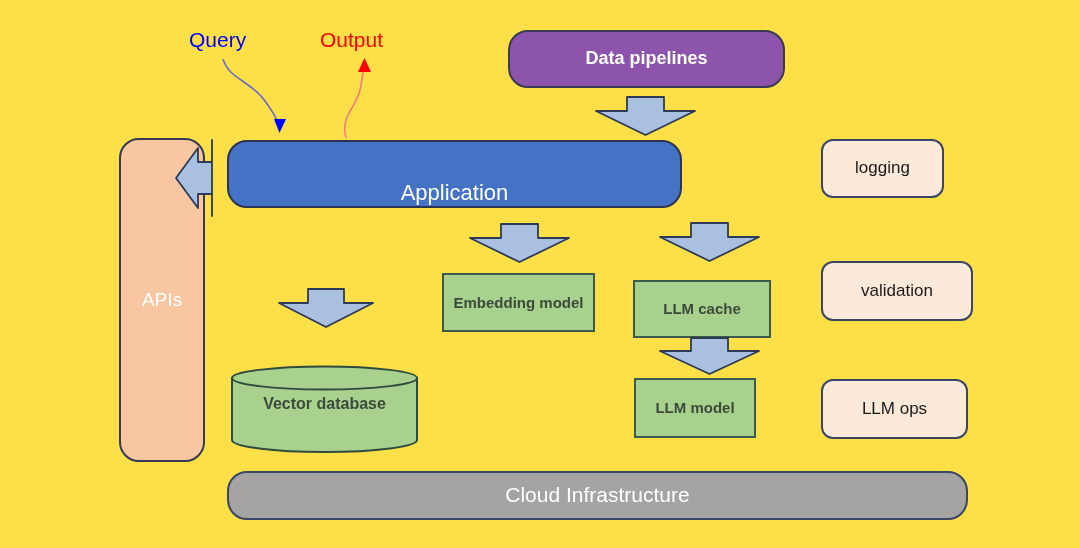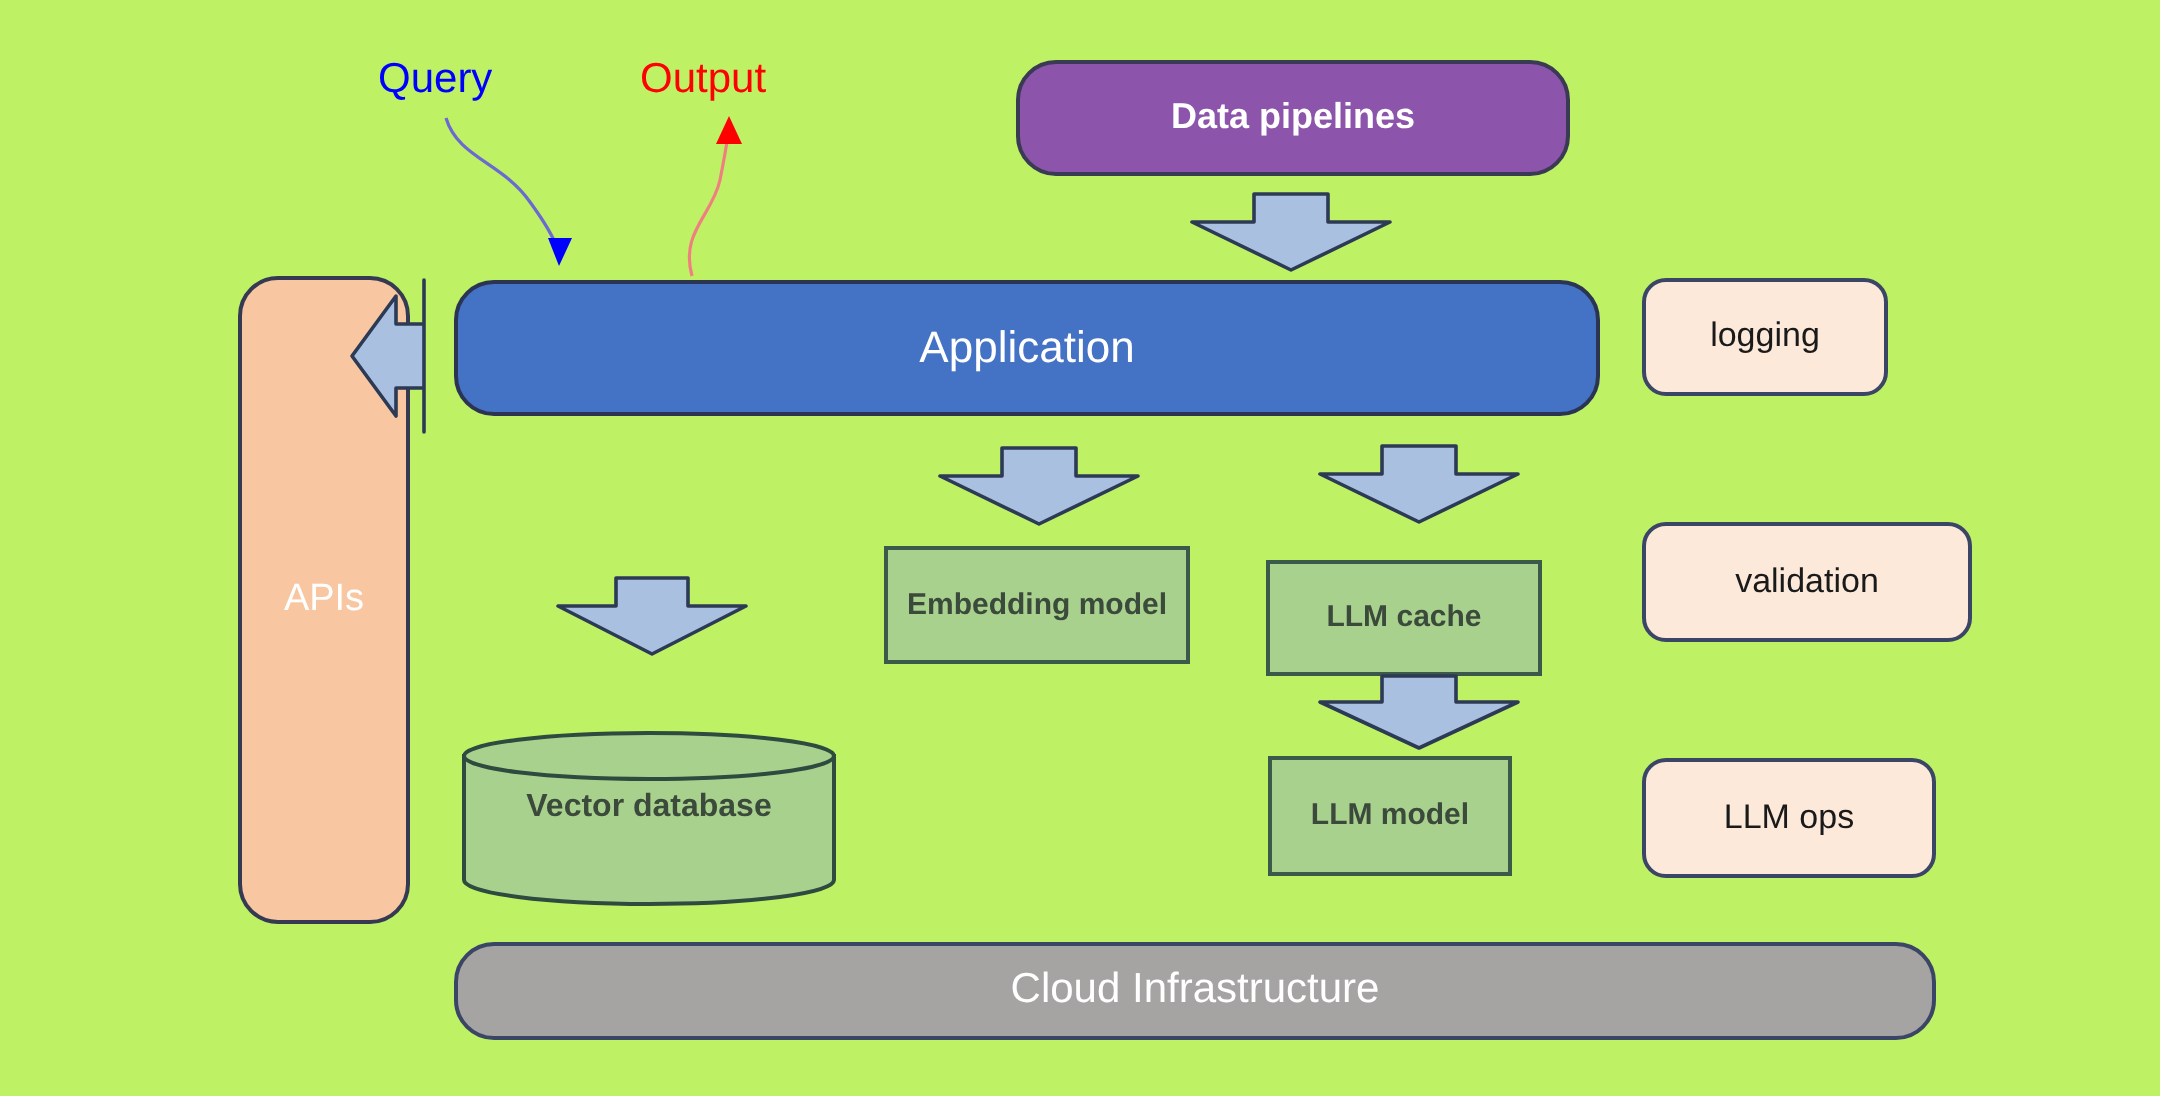--- a/index.html
+++ b/index.html
@@ -4,21 +4,21 @@
 <style>
   html, body {
     margin: 0;
     padding: 0;
     background: #ffffff;
   }
   #canvas {
     position: relative;
     width: 1080px;
     height: 548px;
-    background: #bef264;
+    background: #fde047;
     font-family: "Liberation Sans", sans-serif;
     overflow: hidden;
   }
   .node {
     position: absolute;
     box-sizing: border-box;
     display: flex;
     align-items: center;
     justify-content: center;
     text-align: center;
@@ -31,25 +31,26 @@
     left: 508px; top: 30px; width: 277px; height: 58px;
     background: #8c55ab;
     border: 2px solid #3a3a55;
     color: #ffffff;
     font-weight: bold;
     font-size: 18px;
   }
 
   
   #application {
-    left: 227px; top: 140px; width: 573px; height: 68px;
+    left: 227px; top: 140px; width: 455px; height: 68px;
     background: #4472c4;
     border: 2px solid #2c3454;
     color: #ffffff;
     font-size: 22px;
+    align-items: flex-end;
   }
 
   
   #apis {
     left: 71px; top: 138px; width: 86px; height: 324px;
     background: #f8c7a2;
     border: 2px solid #353a52;
     color: #ffffff;
     font-size: 19px;
     margin-left: 48px;
@@ -70,21 +71,21 @@
 
   
   .side-box {
     background: #fce9da;
     border: 2px solid #3b4566;
     border-radius: 12px;
     color: #1a1a1a;
     font-size: 17px;
   }
   #logging    { left: 821px; top: 139px; width: 123px; height: 59px; }
-  #validation { left: 821px; top: 261px; width: 165px; height: 60px; }
+  #validation { left: 821px; top: 261px; width: 152px; height: 60px; }
   #llm-ops    { left: 821px; top: 379px; width: 147px; height: 60px; }
 
   
   #cloud-infrastructure {
     left: 227px; top: 471px; width: 741px; height: 49px;
     background: #a6a3a3;
     border: 2px solid #3b4566;
     color: #ffffff;
     font-size: 21px;
   }

